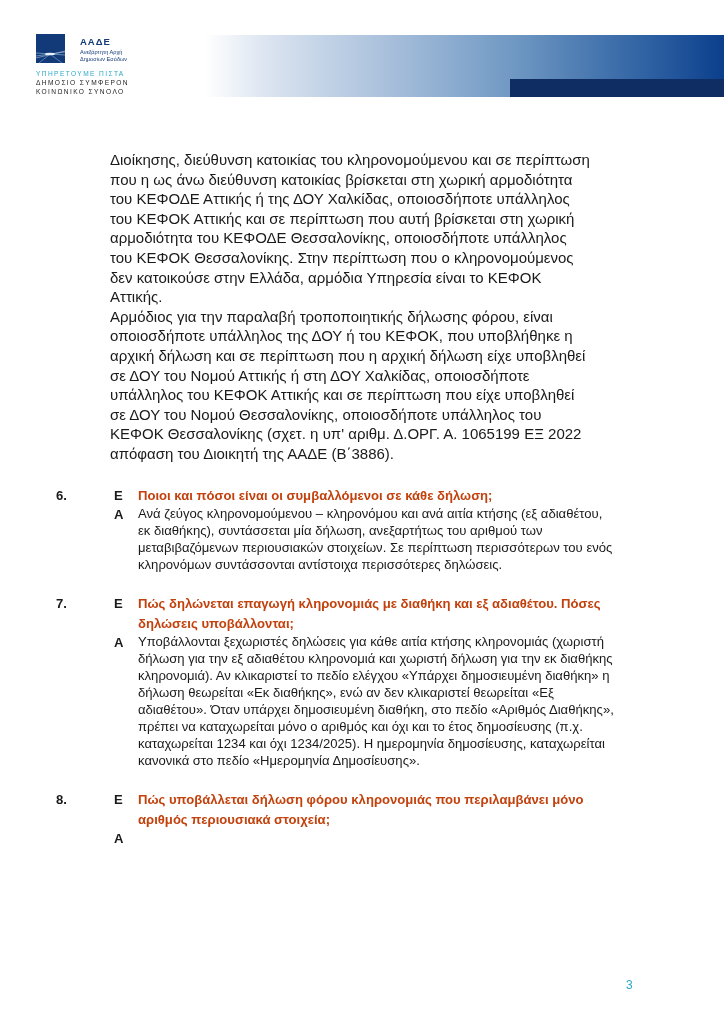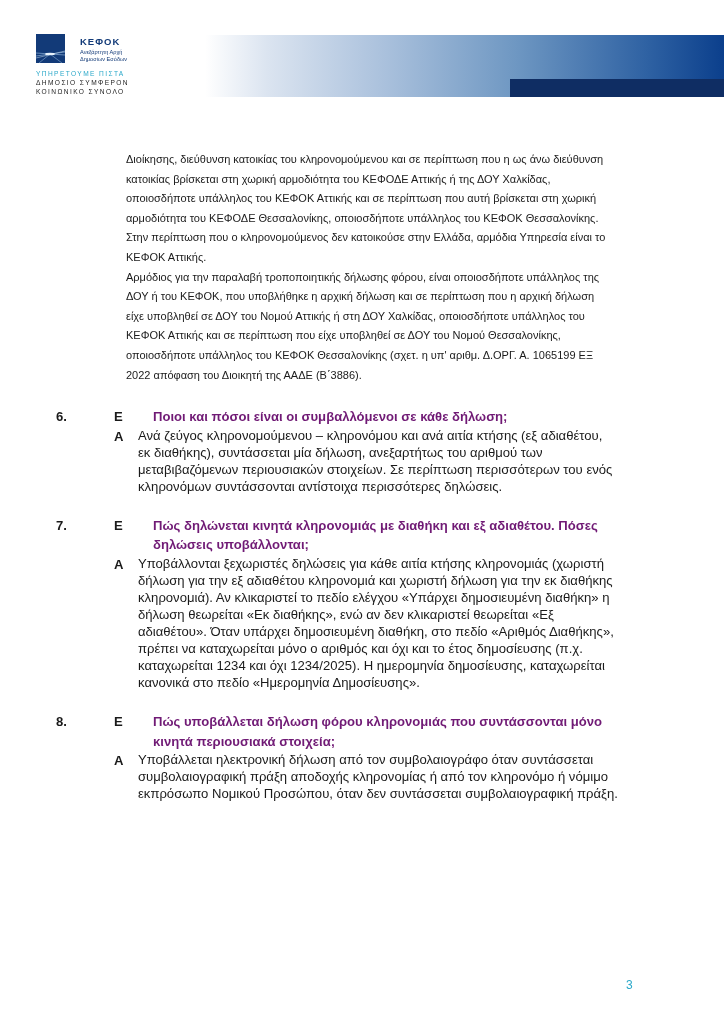--- a/index.html
+++ b/index.html
@@ -14,28 +14,28 @@
     .logo-title { position: absolute; left: 44px; top: 2px; font-size: 9.5px; font-weight: bold; color: #123a78; letter-spacing: 1px; white-space: nowrap; }
     .logo-sub { position: absolute; left: 44px; font-size: 5.6px; color: #123a78; white-space: nowrap; }
     .logo-sub.l1 { top: 15px; }
     .logo-sub.l2 { top: 22px; }
     .motto { position: absolute; left: 0; font-size: 6.6px; letter-spacing: 1.4px; white-space: nowrap; }
     .motto.m1 { top: 36px; color: #2aa8c9; }
     .motto.m2 { top: 45px; color: #222; }
     .motto.m3 { top: 54px; color: #222; }
 
     .content { position: absolute; left: 56px; top: 150px; width: 600px; }
-    .para { margin-left: 70px; font-size: 11px; line-height: 19.6px; width: 480px; }
+    .para { margin-left: 54px; font-size: 15px; line-height: 19.6px; width: 480px; }
     .para p { margin: 0; }
 
     .qa { position: relative; margin-top: 21px; }
     .row { display: flex; }
     .num { width: 58px; font-weight: bold; font-size: 13.1px; line-height: 19.6px; }
     .mark { width: 24px; font-weight: bold; font-size: 13.1px; line-height: 19.6px; }
-    .q-text { width: 480px; color: #701a75; font-weight: bold; font-size: 13.1px; line-height: 19.6px; margin-left: 15px; }
+    .q-text { width: 480px; color: #c2410c; font-weight: bold; font-size: 13.1px; line-height: 19.6px; }
     .a-text { width: 480px; font-size: 13.1px; line-height: 17px; }
     .a-text p { margin: 0; }
 
     .page-num { position: absolute; left: 626px; top: 978px; font-size: 12px; color: #2aa8c9; }
   </style>
 </head>
 <body>
 
 <div class="header-band"></div>
 <div class="header-dark"></div>
@@ -44,21 +44,21 @@
   <div class="logo-square">
     <svg width="29" height="29" viewBox="0 0 29 29">
       <rect width="29" height="29" fill="#123a78"></rect>
       <path d="M0 22 L29 18" stroke="#9fc3e6" stroke-width="0.6"></path>
       <path d="M0 19 L29 21" stroke="#9fc3e6" stroke-width="0.6"></path>
       <path d="M0 24 L29 17" stroke="#cfe2f3" stroke-width="0.5"></path>
       <path d="M3 29 L14 20 L26 29" stroke="#9fc3e6" stroke-width="0.5" fill="none"></path>
       <ellipse cx="14" cy="20" rx="5" ry="1.2" fill="#e8f2fb"></ellipse>
     </svg>
   </div>
-  <div class="logo-title">ΚΕΦΟΚ</div>
+  <div class="logo-title">ΑΑΔΕ</div>
   <div class="logo-sub l1">Ανεξάρτητη Αρχή</div>
   <div class="logo-sub l2">Δημοσίων Εσόδων</div>
   <div class="motto m1">ΥΠΗΡΕΤΟΥΜΕ ΠΙΣΤΑ</div>
   <div class="motto m2">ΔΗΜΟΣΙΟ ΣΥΜΦΕΡΟΝ</div>
   <div class="motto m3">ΚΟΙΝΩΝΙΚΟ ΣΥΝΟΛΟ</div>
 </div>
 
 <div class="content">
   <div class="para">
     <p>Διοίκησης, διεύθυνση κατοικίας του κληρονομούμενου και σε περίπτωση που η ως άνω διεύθυνση κατοικίας βρίσκεται στη χωρική αρμοδιότητα του ΚΕΦΟΔΕ Αττικής ή της  ΔΟΥ Χαλκίδας, οποιοσδήποτε υπάλληλος του ΚΕΦΟΚ Αττικής και σε περίπτωση που αυτή βρίσκεται στη χωρική αρμοδιότητα του ΚΕΦΟΔΕ Θεσσαλονίκης, οποιοσδήποτε υπάλληλος του ΚΕΦΟΚ Θεσσαλονίκης. Στην περίπτωση που ο κληρονομούμενος δεν κατοικούσε στην Ελλάδα, αρμόδια Υπηρεσία είναι το ΚΕΦΟΚ Αττικής.</p>
@@ -77,40 +77,39 @@
       <div class="a-text">
         <p>Ανά ζεύγος κληρονομούμενου – κληρονόμου και ανά αιτία κτήσης (εξ αδιαθέτου, εκ διαθήκης), συντάσσεται μία δήλωση, ανεξαρτήτως του αριθμού των μεταβιβαζόμενων περιουσιακών στοιχείων. Σε περίπτωση περισσότερων του ενός κληρονόμων συντάσσονται αντίστοιχα περισσότερες δηλώσεις.</p>
       </div>
     </div>
   </div>
 
   <div class="qa">
     <div class="row">
       <div class="num">7.</div>
       <div class="mark">Ε</div>
-      <div class="q-text">Πώς δηλώνεται κινητά κληρονομιάς με διαθήκη και εξ αδιαθέτου. Πόσες δηλώσεις υποβάλλονται;</div>
+      <div class="q-text">Πώς δηλώνεται επαγωγή κληρονομιάς με διαθήκη και εξ αδιαθέτου. Πόσες δηλώσεις υποβάλλονται;</div>
     </div>
     <div class="row">
       <div class="num"></div>
       <div class="mark">Α</div>
       <div class="a-text">
         <p>Υποβάλλονται ξεχωριστές δηλώσεις για κάθε αιτία κτήσης κληρονομιάς (χωριστή δήλωση για την εξ αδιαθέτου κληρονομιά και χωριστή δήλωση για την εκ διαθήκης κληρονομιά). Αν κλικαριστεί το πεδίο ελέγχου «Υπάρχει δημοσιευμένη διαθήκη» η δήλωση θεωρείται «Εκ διαθήκης», ενώ αν δεν κλικαριστεί θεωρείται «Εξ αδιαθέτου». Όταν υπάρχει δημοσιευμένη διαθήκη, στο πεδίο «Αριθμός Διαθήκης», πρέπει να καταχωρείται μόνο ο αριθμός και όχι και το έτος δημοσίευσης (π.χ. καταχωρείται 1234 και όχι 1234/2025). Η ημερομηνία δημοσίευσης, καταχωρείται κανονικά στο πεδίο «Ημερομηνία Δημοσίευσης».</p>
       </div>
     </div>
   </div>
 
   <div class="qa">
     <div class="row">
       <div class="num">8.</div>
       <div class="mark">Ε</div>
-      <div class="q-text">Πώς υποβάλλεται δήλωση φόρου κληρονομιάς που συντάσσονται μόνο κινητά περιουσιακά στοιχεία;</div>
+      <div class="q-text">Πώς υποβάλλεται δήλωση φόρου κληρονομιάς που περιλαμβάνει μόνο αριθμός περιουσιακά στοιχεία;</div>
     </div>
     <div class="row">
       <div class="num"></div>
       <div class="mark">Α</div>
       <div class="a-text">
-        <p>Υποβάλλεται ηλεκτρονική δήλωση από τον συμβολαιογράφο όταν συντάσσεται συμβολαιογραφική πράξη αποδοχής κληρονομίας ή από τον κληρονόμο ή νόμιμο εκπρόσωπο Νομικού Προσώπου, όταν δεν συντάσσεται συμβολαιογραφική πράξη.</p>
       </div>
     </div>
   </div>
 </div>
 
 <div class="page-num">3</div>
 
 </body></html>

